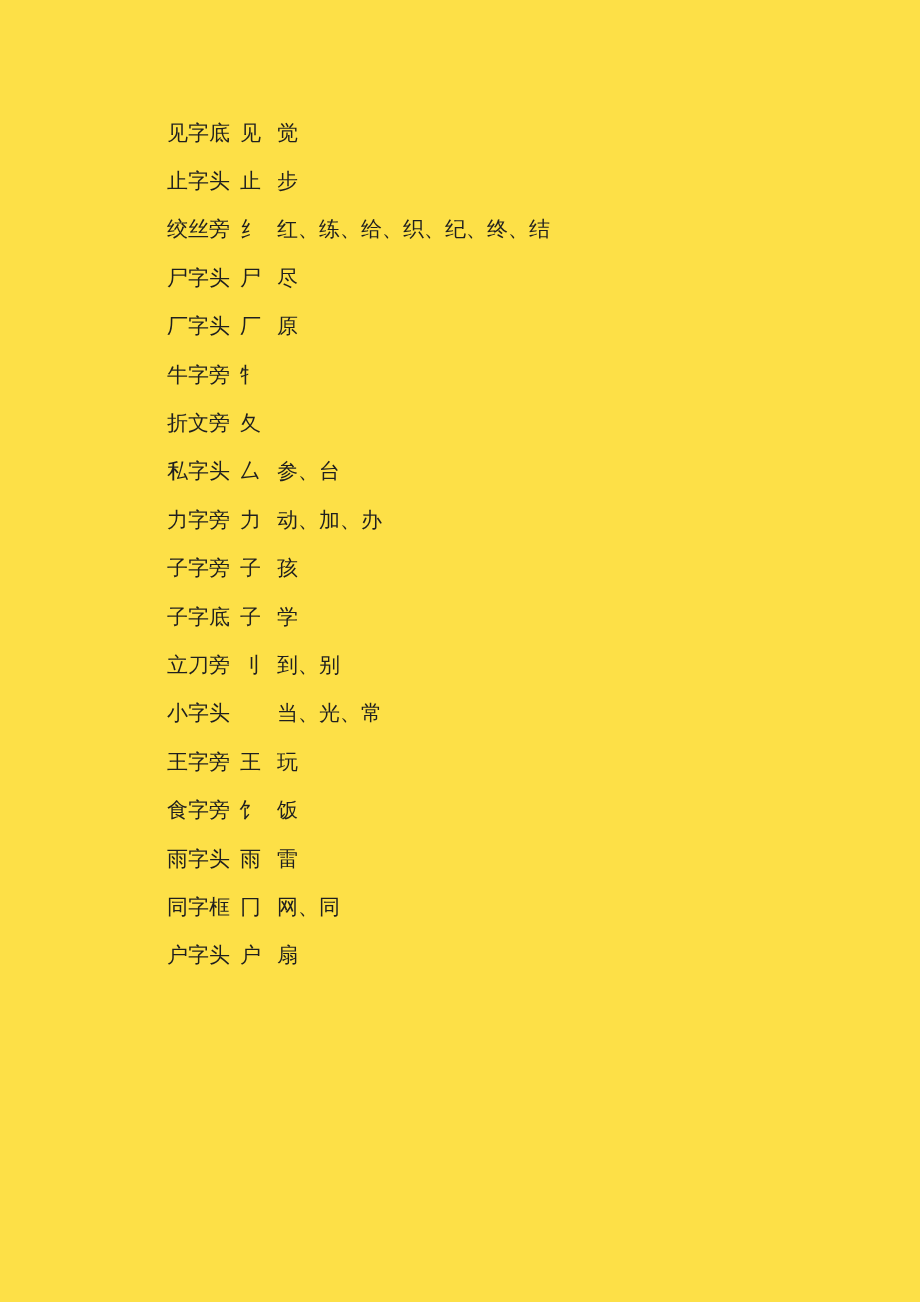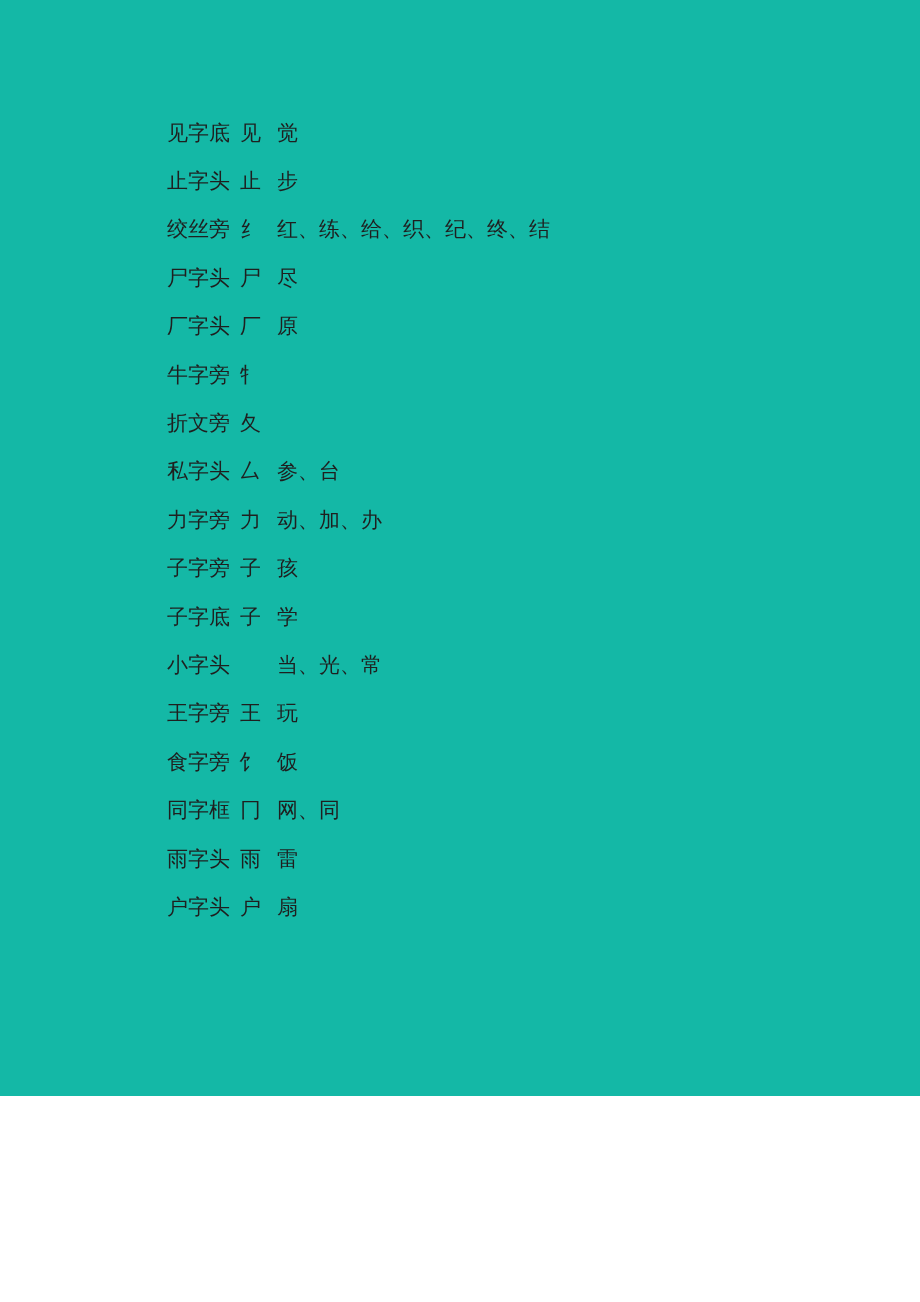--- a/index.html
+++ b/index.html
@@ -3,22 +3,22 @@
 <meta charset="utf-8">
 <style>
   html, body {
     margin: 0;
     padding: 0;
     background: #ffffff;
   }
   .page {
     position: relative;
     width: 920px;
-    height: 1096px;
-    background: #14b8a6;
+    height: 1302px;
+    background: #fde047;
     overflow: hidden;
     font-family: "Liberation Serif", "DejaVu Serif", serif;
   }
   .radical-table {
     position: absolute;
     top: 109px;
     left: 167px;
   }
   .row {
     height: 48.4px;
@@ -93,43 +93,48 @@
         <span class="col-name">子字旁</span>
         <span class="col-radical">子</span>
         <span class="col-examples">孩</span>
       </div>
       <div class="row">
         <span class="col-name">子字底</span>
         <span class="col-radical">子</span>
         <span class="col-examples">学</span>
       </div>
       <div class="row">
+        <span class="col-name">立刀旁</span>
+        <span class="col-radical">刂</span>
+        <span class="col-examples">到、别</span>
+      </div>
+      <div class="row">
         <span class="col-name">小字头</span>
         <span class="col-radical"></span>
         <span class="col-examples">当、光、常</span>
       </div>
       <div class="row">
         <span class="col-name">王字旁</span>
         <span class="col-radical">王</span>
         <span class="col-examples">玩</span>
       </div>
       <div class="row">
         <span class="col-name">食字旁</span>
         <span class="col-radical">饣</span>
         <span class="col-examples">饭</span>
       </div>
       <div class="row">
+        <span class="col-name">雨字头</span>
+        <span class="col-radical">雨</span>
+        <span class="col-examples">雷</span>
+      </div>
+      <div class="row">
         <span class="col-name">同字框</span>
         <span class="col-radical">冂</span>
         <span class="col-examples">网、同</span>
-      </div>
-      <div class="row">
-        <span class="col-name">雨字头</span>
-        <span class="col-radical">雨</span>
-        <span class="col-examples">雷</span>
       </div>
       <div class="row">
         <span class="col-name">户字头</span>
         <span class="col-radical">户</span>
         <span class="col-examples">扇</span>
       </div>
     </div>
 </div>
 
 </body></html>

